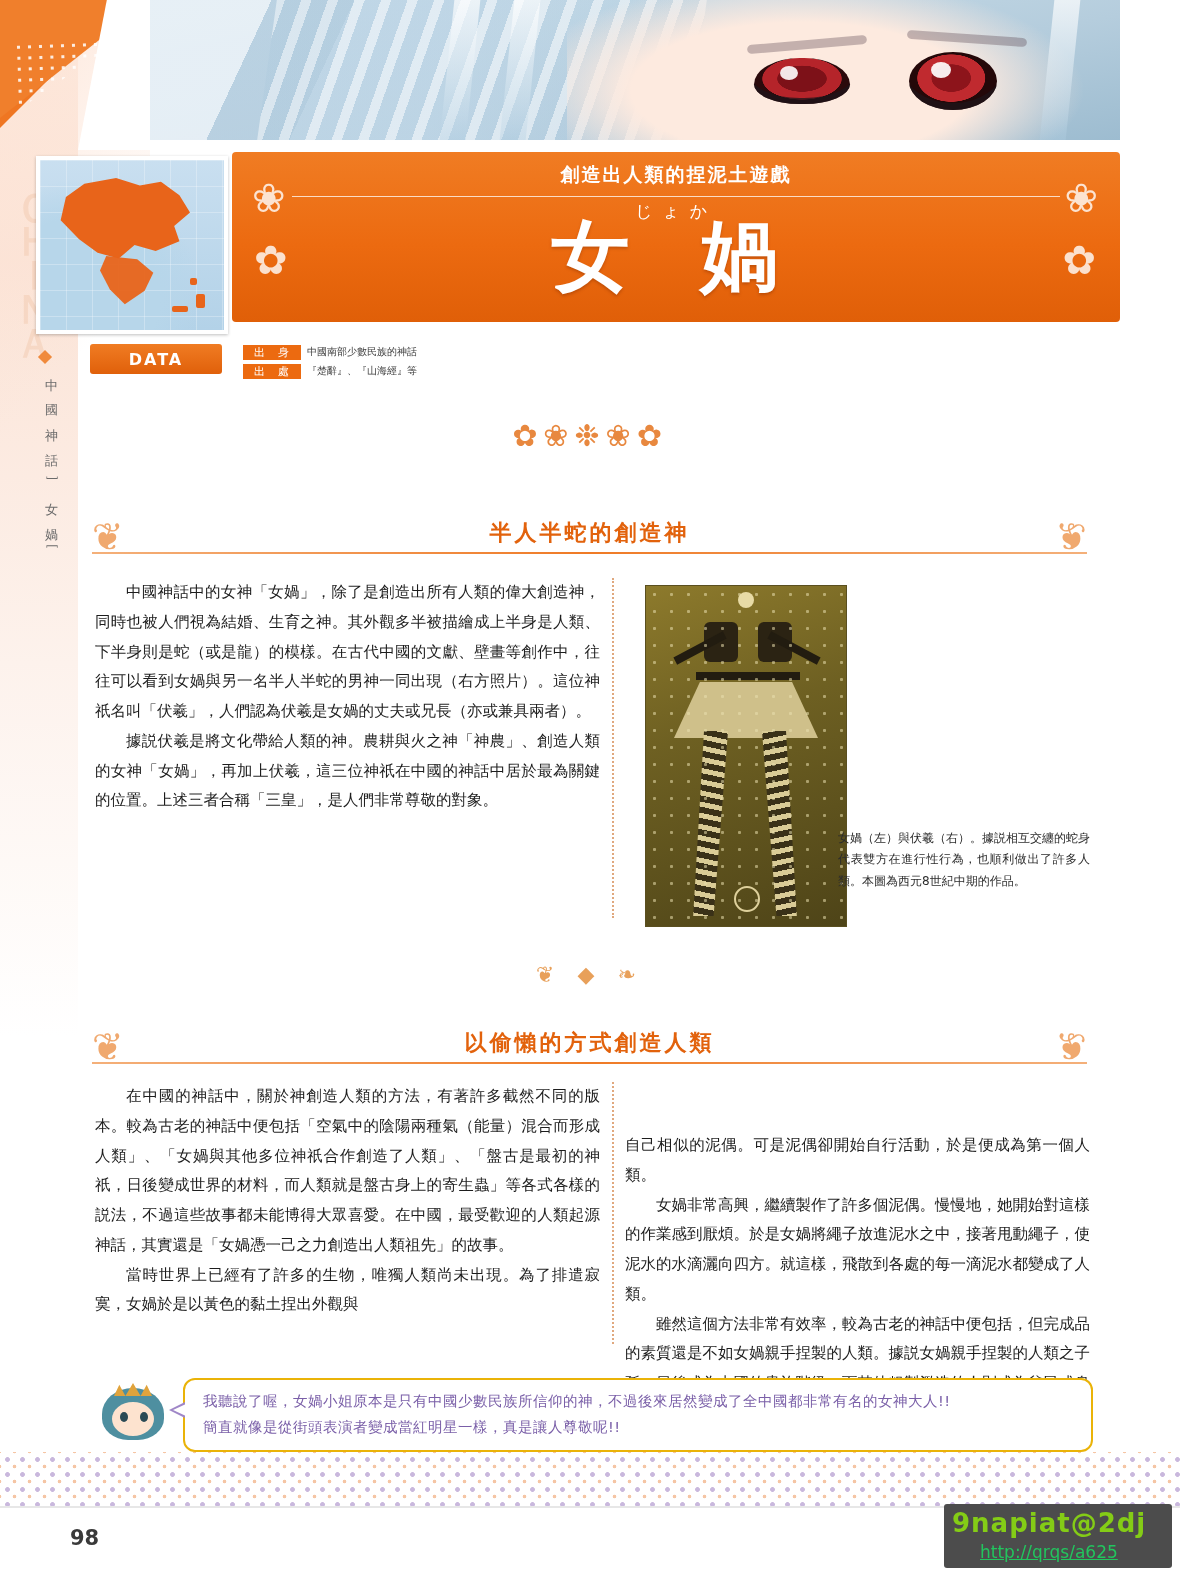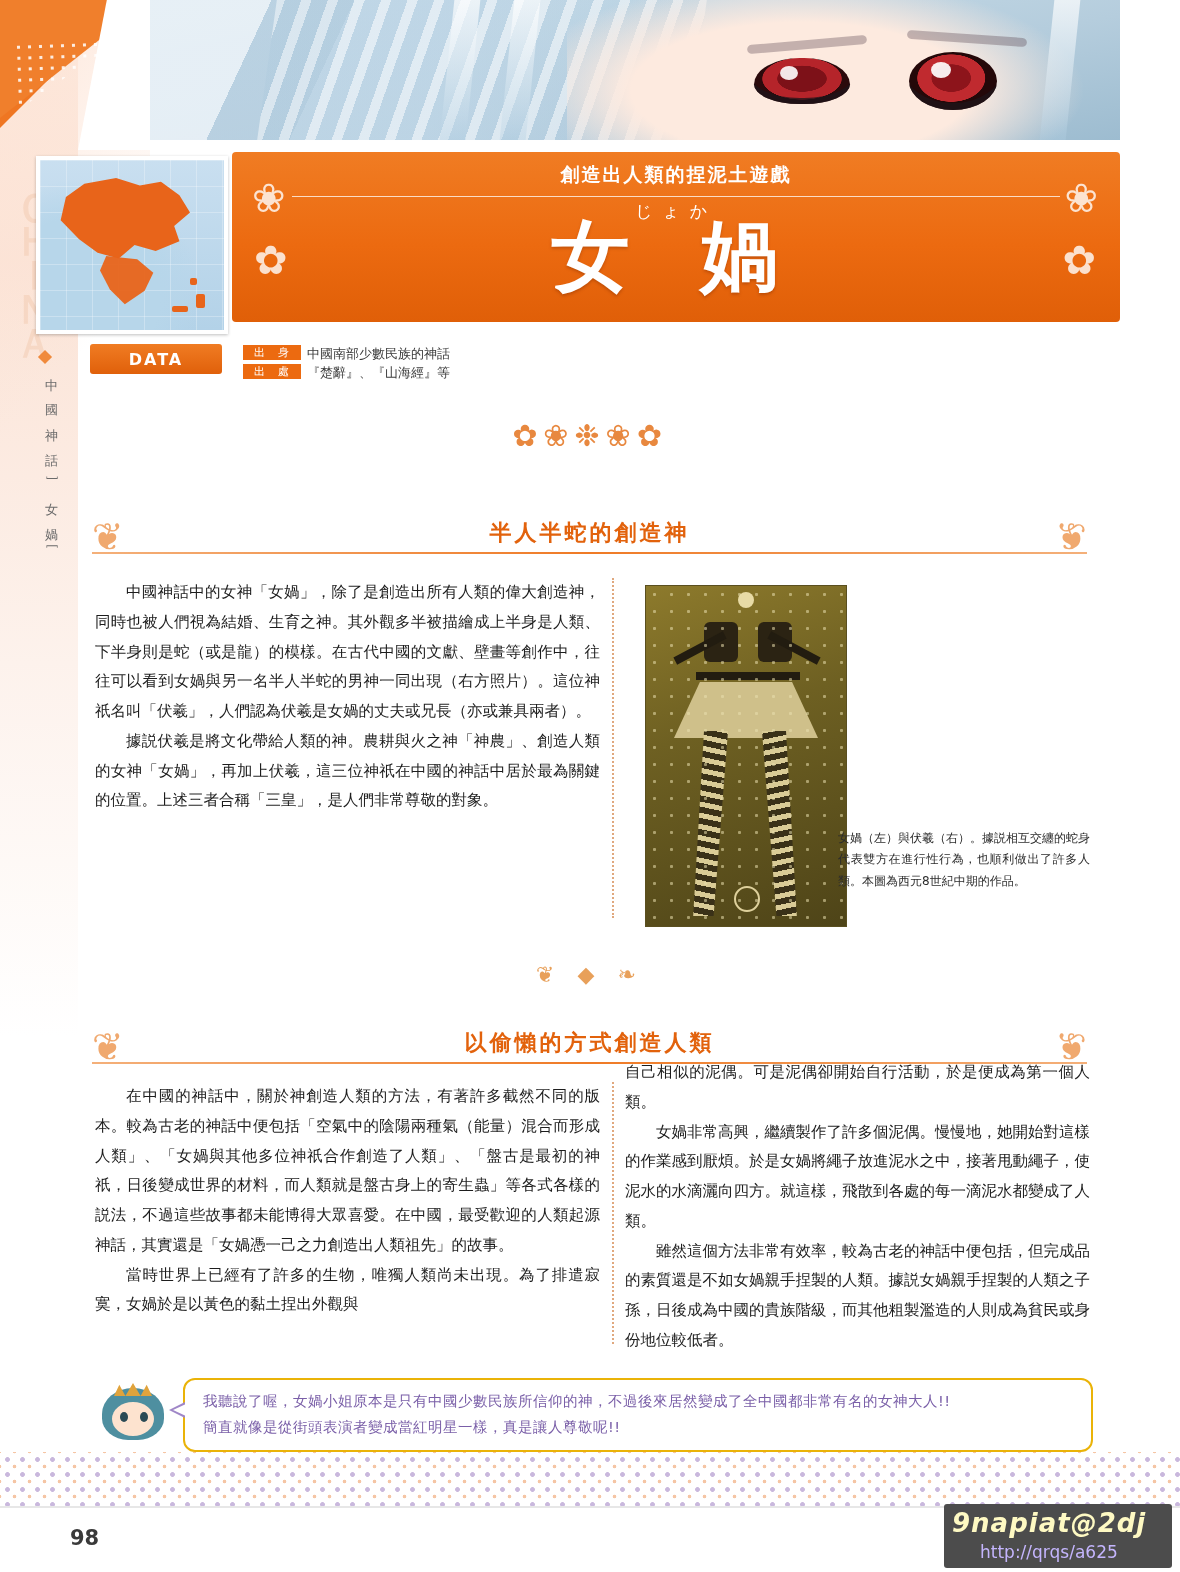--- a/index.html
+++ b/index.html
@@ -121,21 +121,21 @@
     background:linear-gradient(180deg,#f07c23,#e0600a);border-radius:3px;
     color:#fff;font-size:16px;font-weight:bold;letter-spacing:2px;
     display:flex;align-items:center;justify-content:center;
   }
   .data-tag{
     position:absolute;width:58px;height:15px;background:#ec6a10;color:#fff;
     font-size:11px;letter-spacing:1px;display:flex;align-items:center;justify-content:center;
   }
   .data-tag.t1{left:243px;top:345px;}
   .data-tag.t2{left:243px;top:364px;}
-  .data-val{position:absolute;left:307px;font-size:13px;color:#3b3b3b;font-family:Liberation Mono, monospace;}
+  .data-val{position:absolute;left:307px;font-size:10px;color:#3b3b3b;font-family:Liberation Mono, monospace;}
   .data-val.v1{top:345px;}
   .data-val.v2{top:364px;}
   
   .side-label{
     position:absolute;left:34px;top:352px;width:26px;height:190px;
     writing-mode:vertical-rl;text-orientation:upright;
     font-size:13px;color:#6b6b6b;letter-spacing:5px;
   }
   .side-diamond{position:absolute;left:40px;top:352px;width:10px;height:10px;background:#f08a3c;transform:rotate(45deg);}
   .side-ghost{
@@ -220,22 +220,22 @@
     background-image:radial-gradient(circle,rgba(237,150,90,.55) 1.6px,rgba(255,255,255,0) 2.1px);
     background-size:15px 15px;background-position:7px 7px;
   }
   .bottom-rule{position:absolute;left:0;top:1506px;width:1180px;height:2px;background:#e7e7e7;}
   .page-num{position:absolute;left:70px;top:1526px;font-size:21px;font-weight:bold;color:#3a3a3a;}
   
   .wm{
     position:absolute;right:8px;bottom:4px;width:228px;height:64px;
     background:#4c4c4c;border-radius:3px;overflow:hidden;
   }
-  .wm .wm1{position:absolute;left:8px;top:4px;color:#fef9c3;font-size:26px;font-style:italic;font-weight:bold;letter-spacing:1px;}
-  .wm .wm2{position:absolute;left:36px;top:38px;color:#c4b5fd;font-size:17px;}
+  .wm .wm1{position:absolute;left:8px;top:4px;color:#84cc16;font-size:26px;font-weight:bold;letter-spacing:1px;}
+  .wm .wm2{position:absolute;left:36px;top:38px;color:#22c55e;font-size:17px;text-decoration:underline;}
 </style>
 </head>
 <body>
 
 <div id="page">
 
   <div class="left-band"></div>
   <div class="left-band2"></div>
 
   <div class="header-art">
@@ -331,21 +331,21 @@
     <span class="curl r">❦</span>
     <div class="sec-text">以偷懶的方式創造人類</div>
     <div class="sec-line"></div>
   </div>
 
   <div class="col" style="left:95px;top:1082px;width:505px;">
     <p>在中國的神話中，關於神創造人類的方法，有著許多截然不同的版本。較為古老的神話中便包括「空氣中的陰陽兩種氣（能量）混合而形成人類」、「女媧與其他多位神祇合作創造了人類」、「盤古是最初的神祇，日後變成世界的材料，而人類就是盤古身上的寄生蟲」等各式各樣的説法，不過這些故事都未能博得大眾喜愛。在中國，最受歡迎的人類起源神話，其實還是「女媧憑一己之力創造出人類祖先」的故事。</p>
     <p>當時世界上已經有了許多的生物，唯獨人類尚未出現。為了排遣寂寞，女媧於是以黃色的黏土捏出外觀與</p>
   </div>
   <div class="divider-v" style="left:612px;top:1082px;height:262px;"></div>
-  <div class="col" style="left:625px;top:1058px;width:465px;">
+  <div class="col" style="left:625px;top:1132px;width:465px;font-family:Liberation Mono, monospace;">
     <p style="text-indent:0;">自己相似的泥偶。可是泥偶卻開始自行活動，於是便成為第一個人類。</p>
     <p>女媧非常高興，繼續製作了許多個泥偶。慢慢地，她開始對這樣的作業感到厭煩。於是女媧將繩子放進泥水之中，接著甩動繩子，使泥水的水滴灑向四方。就這樣，飛散到各處的每一滴泥水都變成了人類。</p>
     <p>雖然這個方法非常有效率，較為古老的神話中便包括，但完成品的素質還是不如女媧親手捏製的人類。據説女媧親手捏製的人類之子孫，日後成為中國的貴族階級，而其他粗製濫造的人則成為貧民或身份地位較低者。</p>
   </div>
 
   <div class="mascot">
     <div class="m-hair"></div>
     <div class="m-crown"></div>
     <div class="m-face"></div>
     <div class="m-eye" style="left:20px;"></div>

